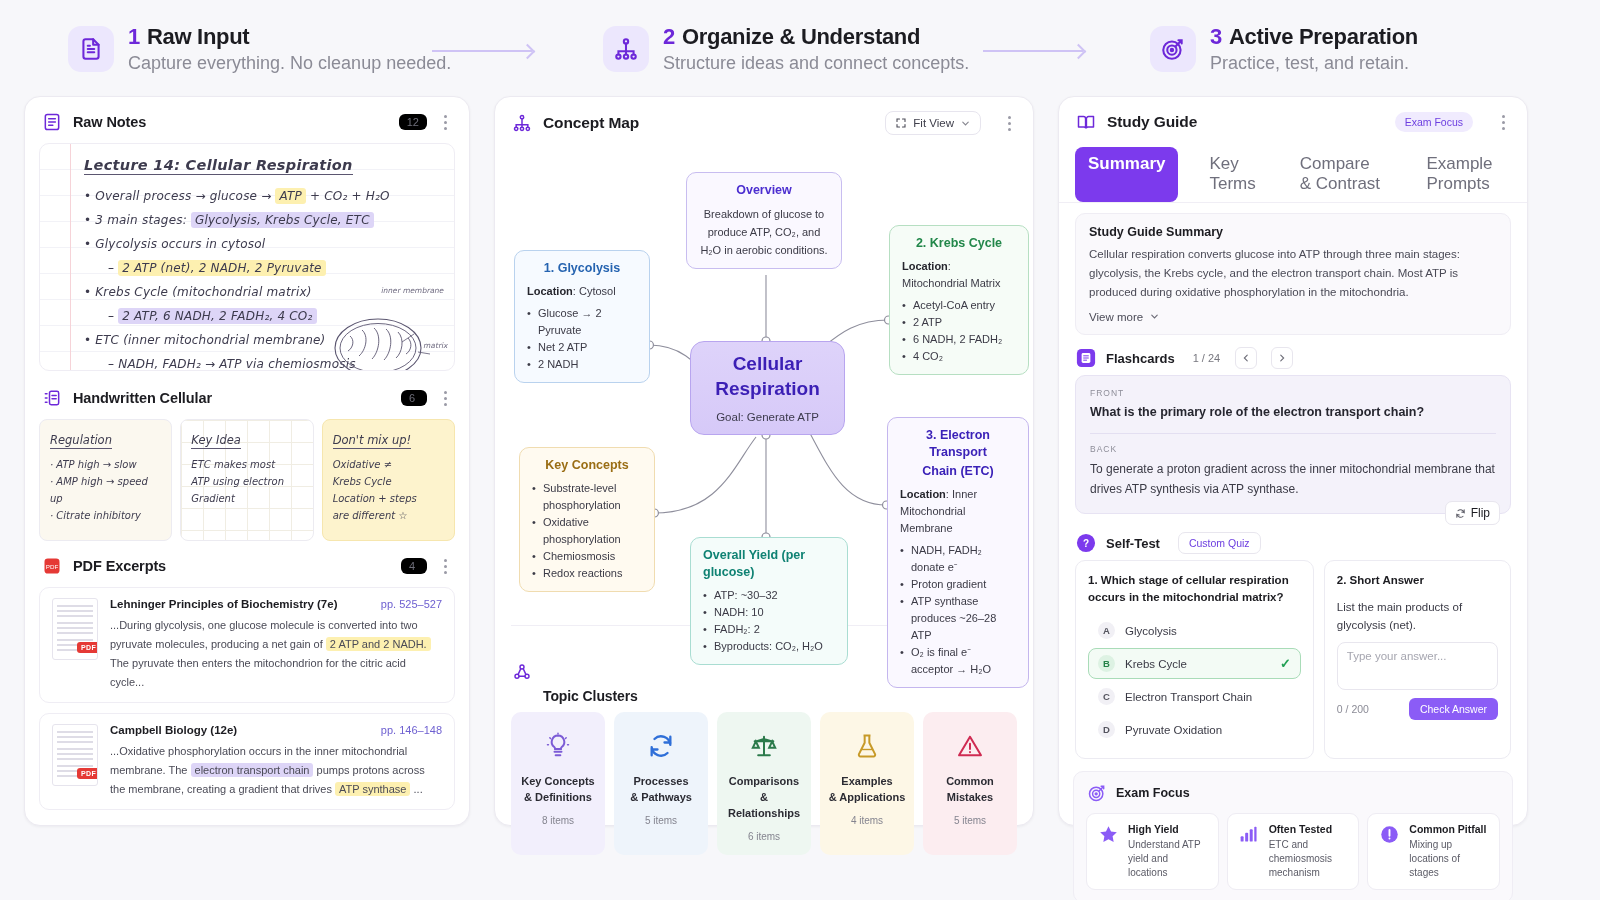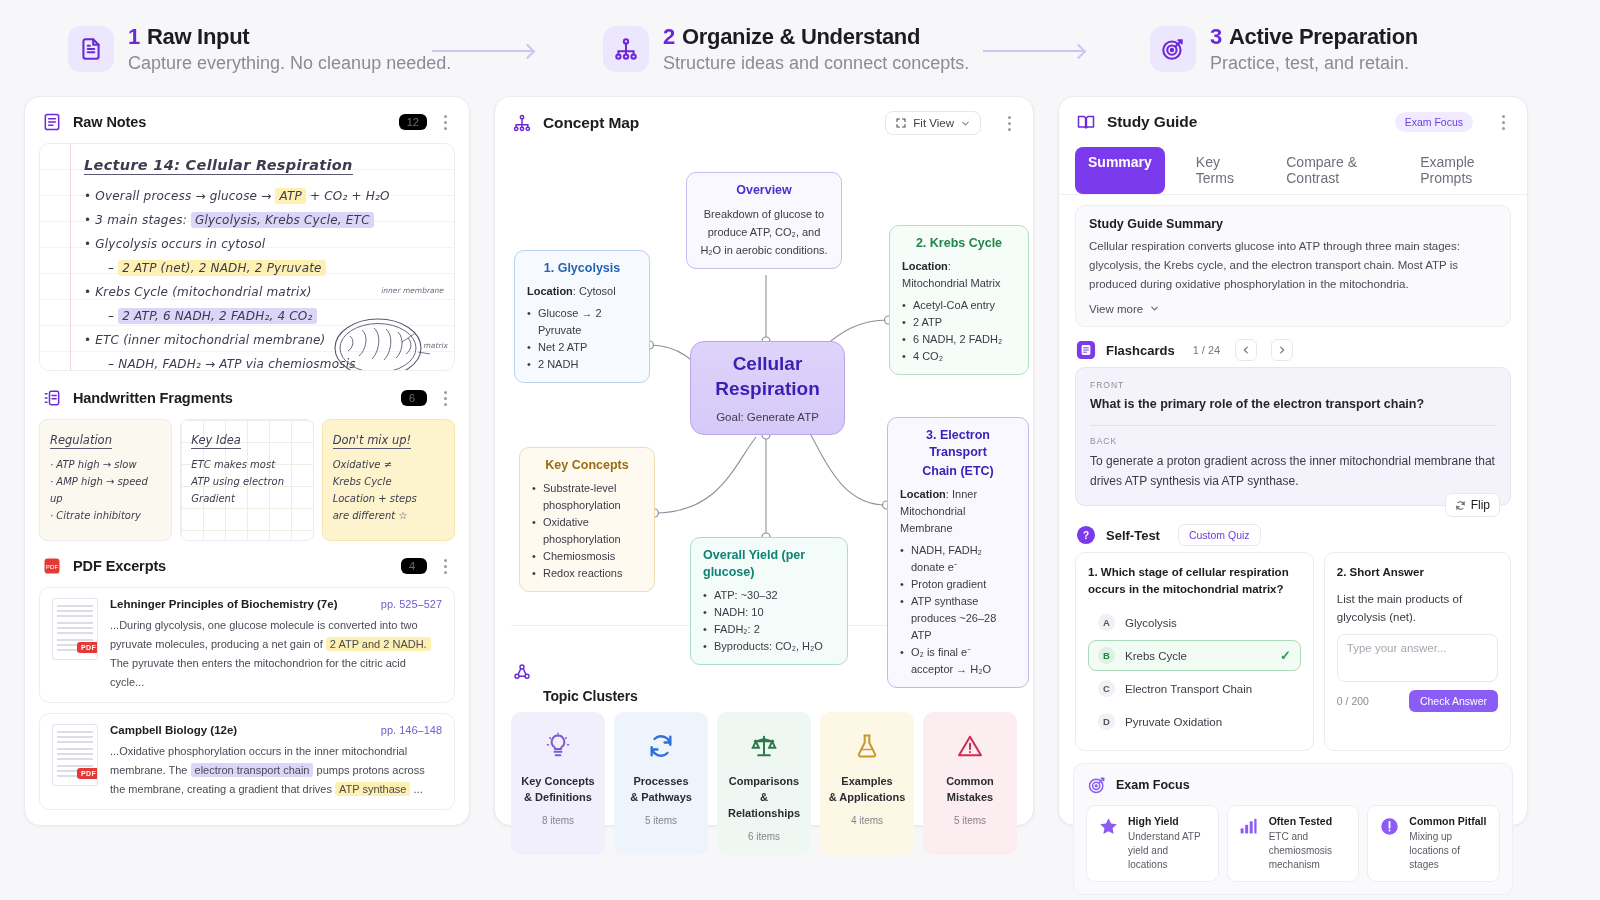--- a/index.html
+++ b/index.html
@@ -137,21 +137,21 @@
              border:1px solid transparent; }
   .cluster .ci { height:34px; display:flex; align-items:center; justify-content:center; margin-bottom:10px;}
   .cluster .cl { font-size:11px; font-weight:700; line-height:16px; color:#2b2b33; }
   .cluster .cn { font-size:10px; color:#84848f; margin-top:10px; }
   .cl-1 { background:#f2effc; } .cl-2 { background:#eef4fb; } .cl-3 { background:#eef7f1; }
   .cl-4 { background:#fdf7e6; } .cl-5 { background:#fcedf0; }
 
   
   .badge-soft { font-size:10.5px; color:#6d3fe0; background:#f0ebfe; border-radius:20px; padding:4px 10px; }
   .tabs { display:flex; gap:4px; padding:4px 16px 0 16px; border-bottom:1px solid #f0eef5; }
-  .tab { font-size:14px; padding:7px 13px 8px; border-radius:8px 8px 0 0; color:#6f6f7c; cursor:pointer; }
+  .tab { font-size:17px; padding:7px 13px 8px; border-radius:8px 8px 0 0; color:#6f6f7c; cursor:pointer; }
   .tab.active { background:#7c3aed; color:#fff; font-weight:600; border-radius:8px; }
   .sg-card { margin:10px 16px 0 16px; background:#faf9fc; border:1px solid #efedf4;
              border-radius:10px; padding:11px 13px; }
   .sg-card h5 { font-size:12.5px; font-weight:700; margin-bottom:6px; }
   .sg-card p { font-size:11.5px; line-height:19px; color:#4a4a56; }
   .view-more { font-size:11.5px; color:#4c4c58; margin-top:9px; display:flex; align-items:flex-start; gap:6px; cursor:pointer;}
 
   .sub-head { display:flex; align-items:center; gap:9px; padding:12px 16px 6px; }
   .sub-title { font-size:13px; font-weight:700; }
   .nav-btn { width:22px; height:22px; border:1px solid #e8e6ee; border-radius:6px; background:#fff;
@@ -308,21 +308,21 @@
     </div>
 
     <div class="panel-head" style="padding-top:6px;">
       <span class="hicon">
         <svg viewBox="0 0 24 24" fill="none" stroke="#6d28d9" stroke-width="1.8" stroke-linecap="round">
           <rect x="9" y="4" width="11" height="16" rx="2"></rect>
             <path d="M4 7h2M4 12h2M4 17h2"></path>
             <path d="M12 9h5M12 13h5"></path>
         </svg>
       </span>
-      <span class="panel-title">Handwritten Fragments</span>
+      <span class="panel-title">Handwritten Cellular</span>
       <span class="spacer"></span>
       <span class="count-chip">6</span>
       <span class="kebab">
           <i></i>
           <i></i>
           <i></i>
         </span>
     </div>
 
     <div class="frags">

